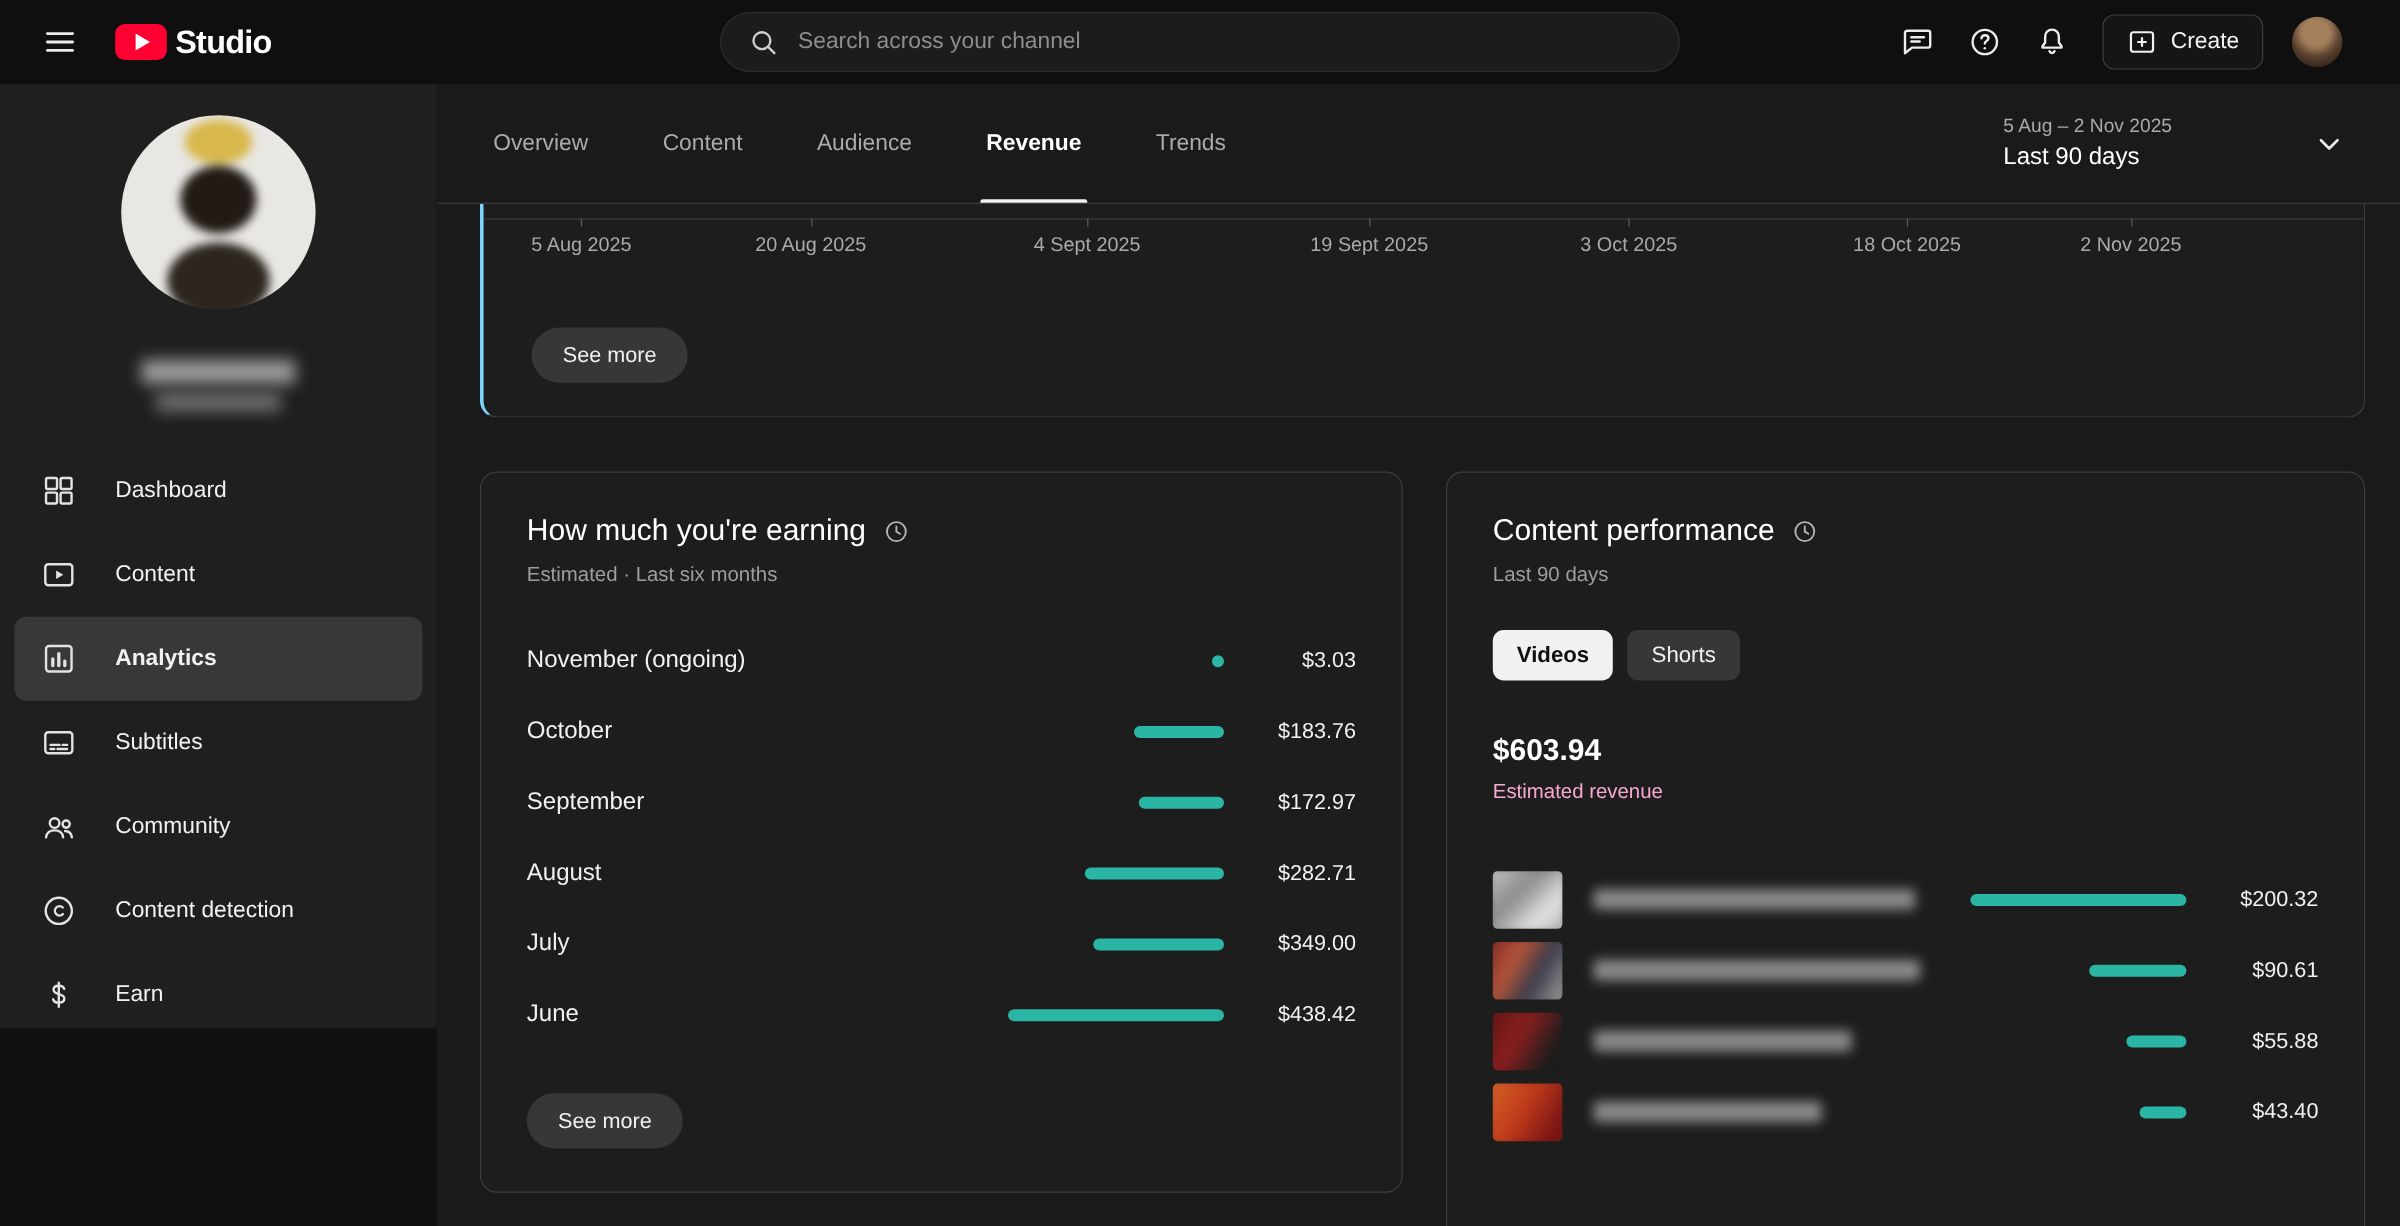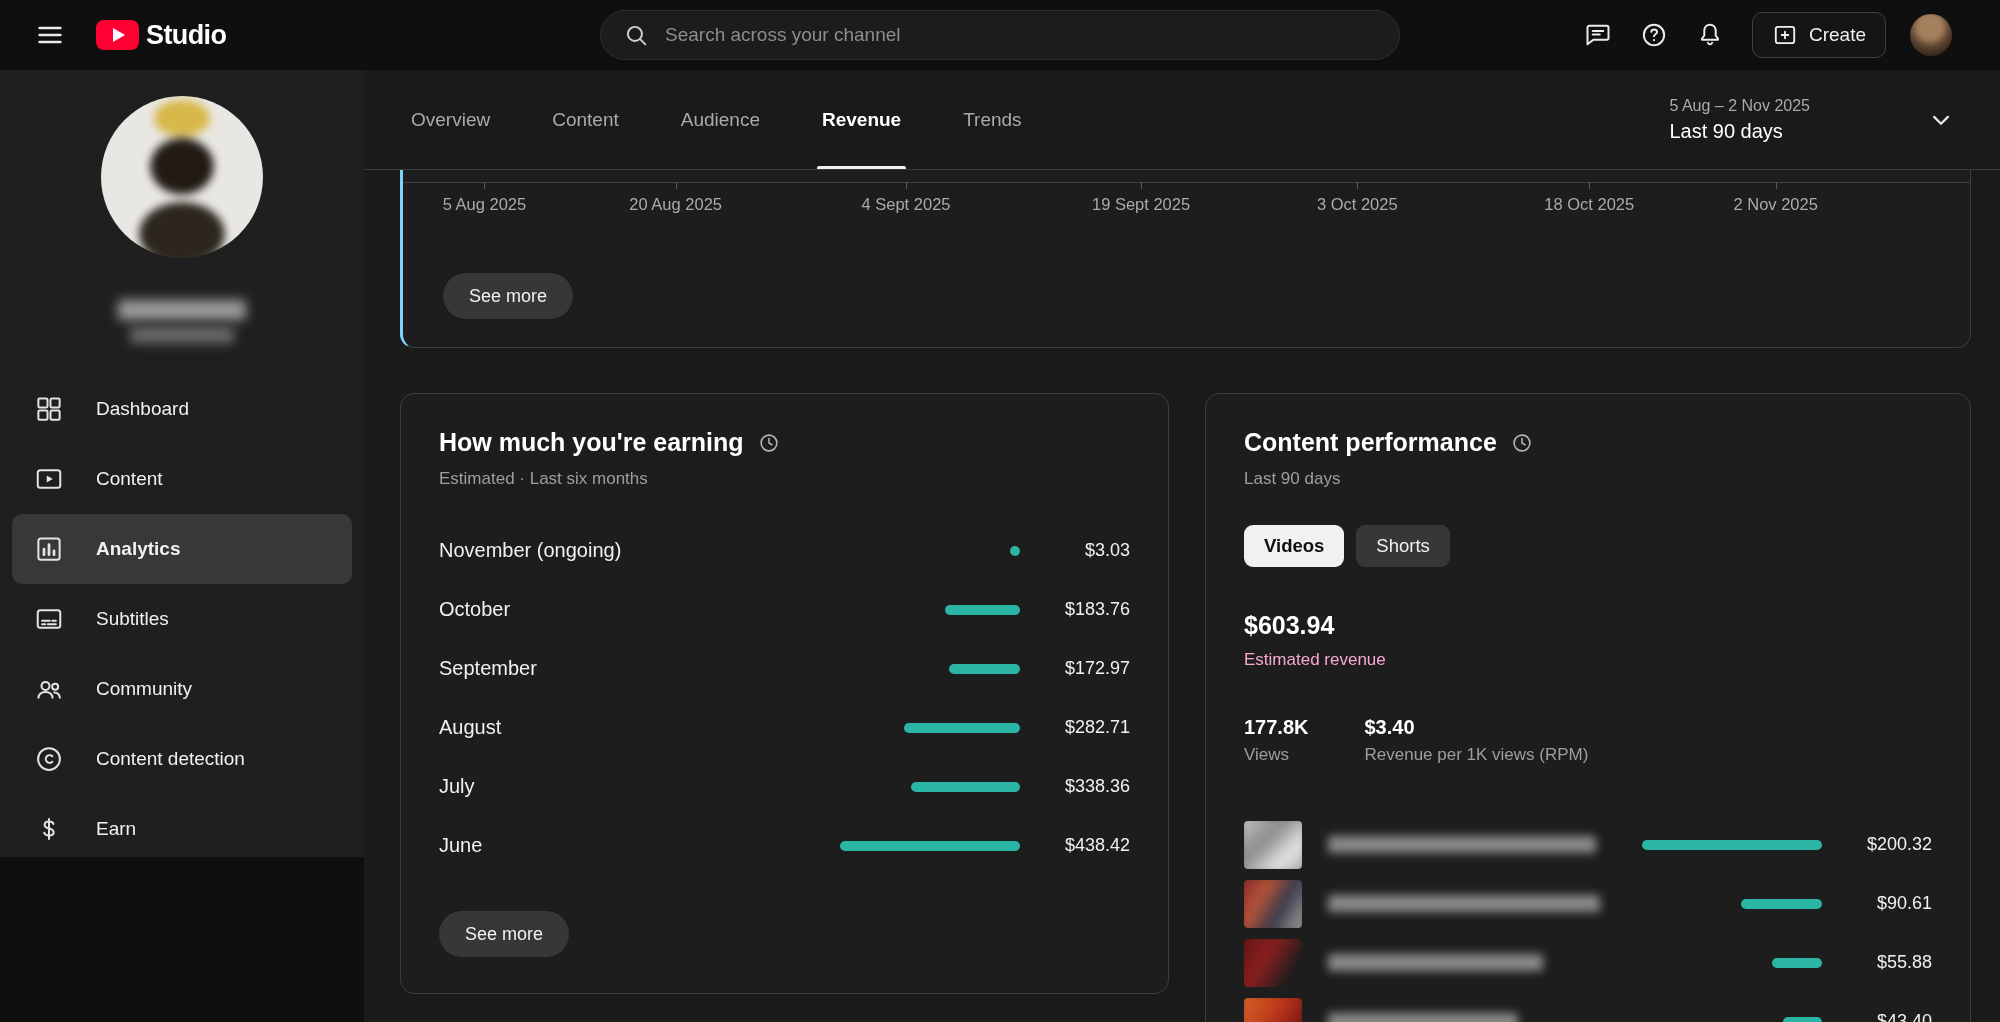--- a/index.html
+++ b/index.html
@@ -84,21 +84,21 @@
   .x-label { position:absolute; top:25px; transform:translateX(-50%); font-size:16.5px; color:#aaaaaa; white-space:nowrap; }
   .see-more { display:inline-flex; align-items:center; justify-content:center; height:46px; padding:0 26px;
               background:#373737; border-radius:23px; font-size:18px; color:#f1f1f1; cursor:pointer; }
   .top-card .see-more { position:absolute; left:40px; top:103px; }
 
   
   .card { position:absolute; background:#1d1d1d; border:1px solid #3d3d3d; border-radius:14px; padding:34px 38px; }
   .card-earnings { left:36px; top:323px; width:769px; height:601px; }
   .card-perf { left:841px; top:323px; width:766px; height:770px; }
   .card-title-row { display:flex; align-items:center; gap:14px; }
-  .card-title { font-size:25px; font-weight:700; color:#ffffff; }
+  .card-title { font-size:25px; font-weight:400; color:#ffffff; }
   .clock { color:#b5b5b5; }
   .card-sub { margin-top:12px; font-size:17px; color:#9e9e9e; }
 
   .rows { margin-top:32px; }
   .e-row { height:59px; display:flex; align-items:center; }
   .e-label { font-size:20px; color:#f1f1f1; }
   .e-track { margin-left:auto; width:180px; display:flex; justify-content:flex-end; align-items:center; flex:none; }
   .bar { height:10px; min-width:10px; border-radius:5px; background:var(--accent); }
   .e-value { width:96px; text-align:right; font-size:18px; color:#f1f1f1; margin-left:14px; flex:none; }
   .card-earnings .see-more { margin-top:36px; }
@@ -370,21 +370,21 @@
         <div class="e-track">
             <div class="bar" style="width: 64.4838%;"></div>
           </div>
         <span class="e-value">$282.71</span>
       </div>
       <div class="e-row">
         <span class="e-label">July</span>
         <div class="e-track">
             <div class="bar" style="width: 60.5219%;"></div>
           </div>
-        <span class="e-value">$338.36</span>
+        <span class="e-value">$349.00</span>
       </div>
       <div class="e-row">
         <span class="e-label">June</span>
         <div class="e-track">
             <div class="bar" style="width: 100%;"></div>
           </div>
         <span class="e-value">$438.42</span>
       </div>
     </div>
 
@@ -404,30 +404,20 @@
     <div class="card-sub">Last 90 days</div>
 
     <div class="toggle-row">
       <div class="toggle-btn selected">Videos</div>
       <div class="toggle-btn">Shorts</div>
     </div>
 
     <div class="rev-amount">$603.94</div>
     <div class="rev-label">Estimated revenue</div>
 
-    <div class="stats-row">
-      <div>
-        <div class="stat-value">177.8K</div>
-        <div class="stat-label">Views</div>
-      </div>
-      <div>
-        <div class="stat-value">$3.40</div>
-        <div class="stat-label">Revenue per 1K views (RPM)</div>
-      </div>
-    </div>
 
     <div class="v-rows">
       <div class="v-row">
         <div class="thumb thumb-1">
             <div class="img"></div>
           </div>
         <div class="v-title-blur" style="width:268px"></div>
         <div class="e-track">
             <div class="bar" style="width: 100%;"></div>
           </div>

